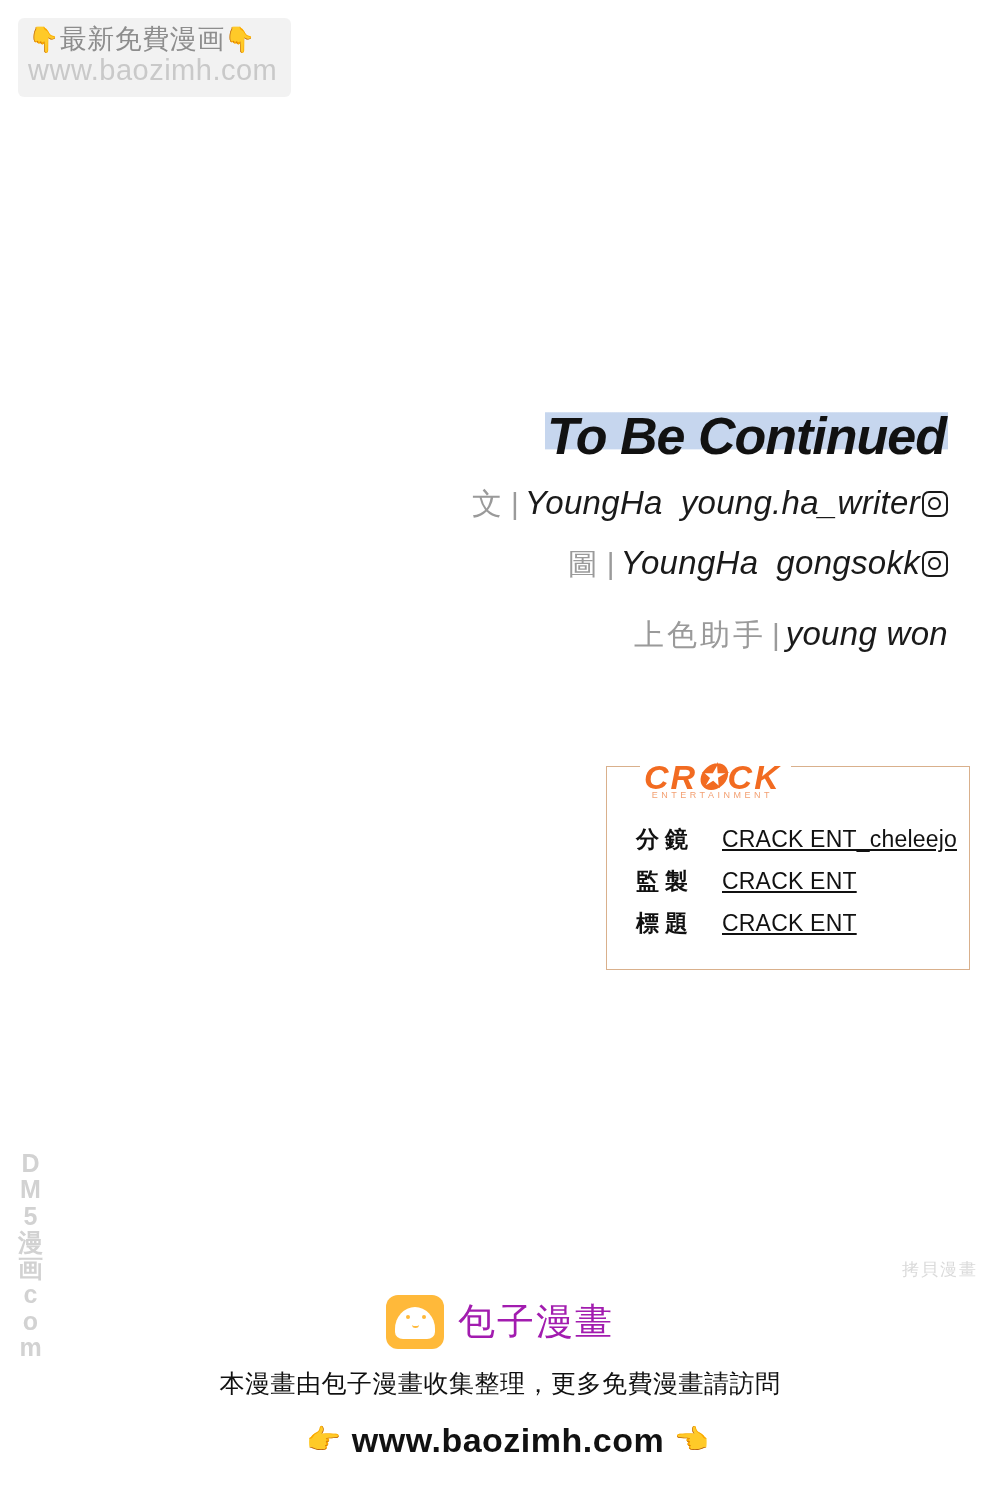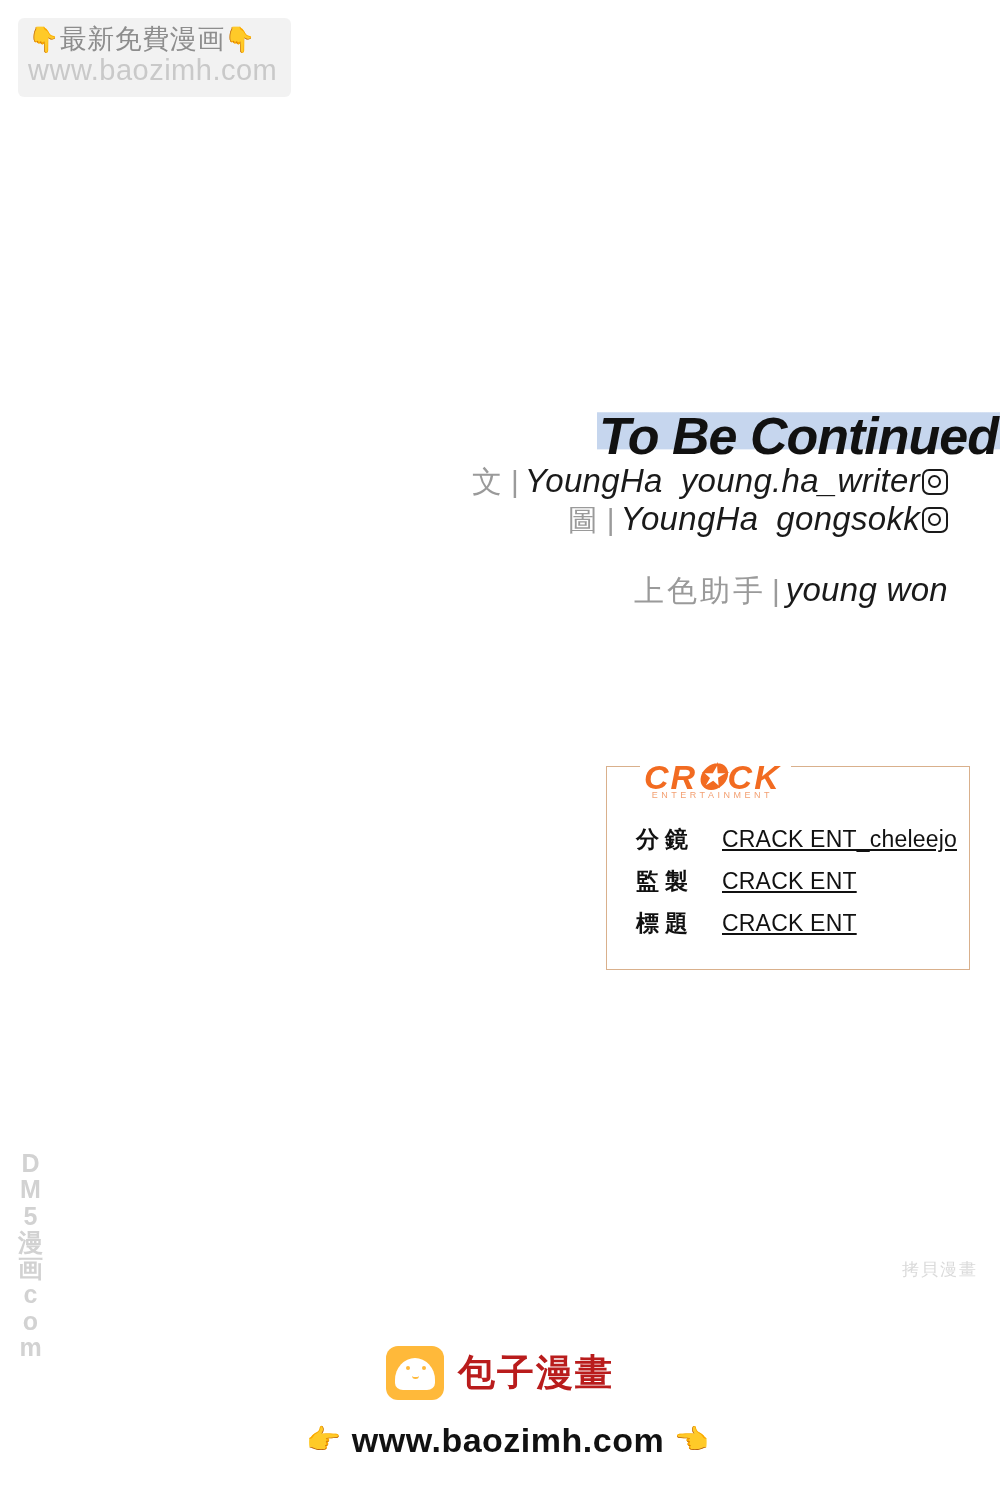--- a/index.html
+++ b/index.html
@@ -42,38 +42,40 @@
   
   .tbc-wrap {
     position: absolute;
     left: 0;
     top: 410px;
     width: 1000px;
   }
   .tbc-title {
     position: relative;
     text-align: right;
+    padding-right: 52px;
     font-family: "Liberation Sans", sans-serif;
     font-weight: bold;
     font-style: italic;
     font-size: 52px;
     color: #111111;
     letter-spacing: -1px;
     line-height: 1;
   }
   .tbc-title .hl {
     background: linear-gradient(to bottom, rgba(255,255,255,0) 8%, #c6d6ee 10%, #c6d6ee 72%, rgba(255,255,255,0) 74%);
     padding: 0 2px;
   }
 
   .credit-line {
     text-align: right;
     padding-right: 52px;
     font-size: 33px;
     color: #1a1a1a;
+    margin-top: 22px;
     white-space: nowrap;
     line-height: 1.16;
   }
   .credit-line .cjk {
     color: #9a9a9a;
     font-size: 30px;
     letter-spacing: 3px;
   }
   .credit-line .sep {
     color: #9a9a9a;
@@ -234,22 +236,22 @@
     position: absolute;
     left: 26px;
     top: 27px;
     width: 7px;
     height: 4px;
     border-bottom: 2px solid #ffb93a;
     border-radius: 0 0 6px 6px;
   }
   .footer-brand-name {
     font-size: 37px;
-    font-weight: bold;
-    color: #b91c1c;
+    font-weight: normal;
+    color: #a21caf;
     letter-spacing: 2px;
   }
   .footer-note {
     margin-top: 18px;
     font-size: 25px;
     color: #111;
     letter-spacing: 0.5px;
   }
   .footer-url {
     margin-top: 21px;
@@ -325,18 +327,19 @@
 <div class="footer">
   <div class="footer-brand">
     <div class="bun-logo">
       <div class="bun-body"></div>
       <div class="eye l"></div>
       <div class="eye r"></div>
       <div class="mouth"></div>
     </div>
     <div class="footer-brand-name">包子漫畫</div>
   </div>
+  <div class="footer-note">本漫畫由包子漫畫收集整理，更多免費漫畫請訪問</div>
   <div class="footer-url">
     <span class="hand">👉</span>
     <span>www.baozimh.com</span>
     <span class="hand">👈</span>
   </div>
 </div>
 
 </body></html>

